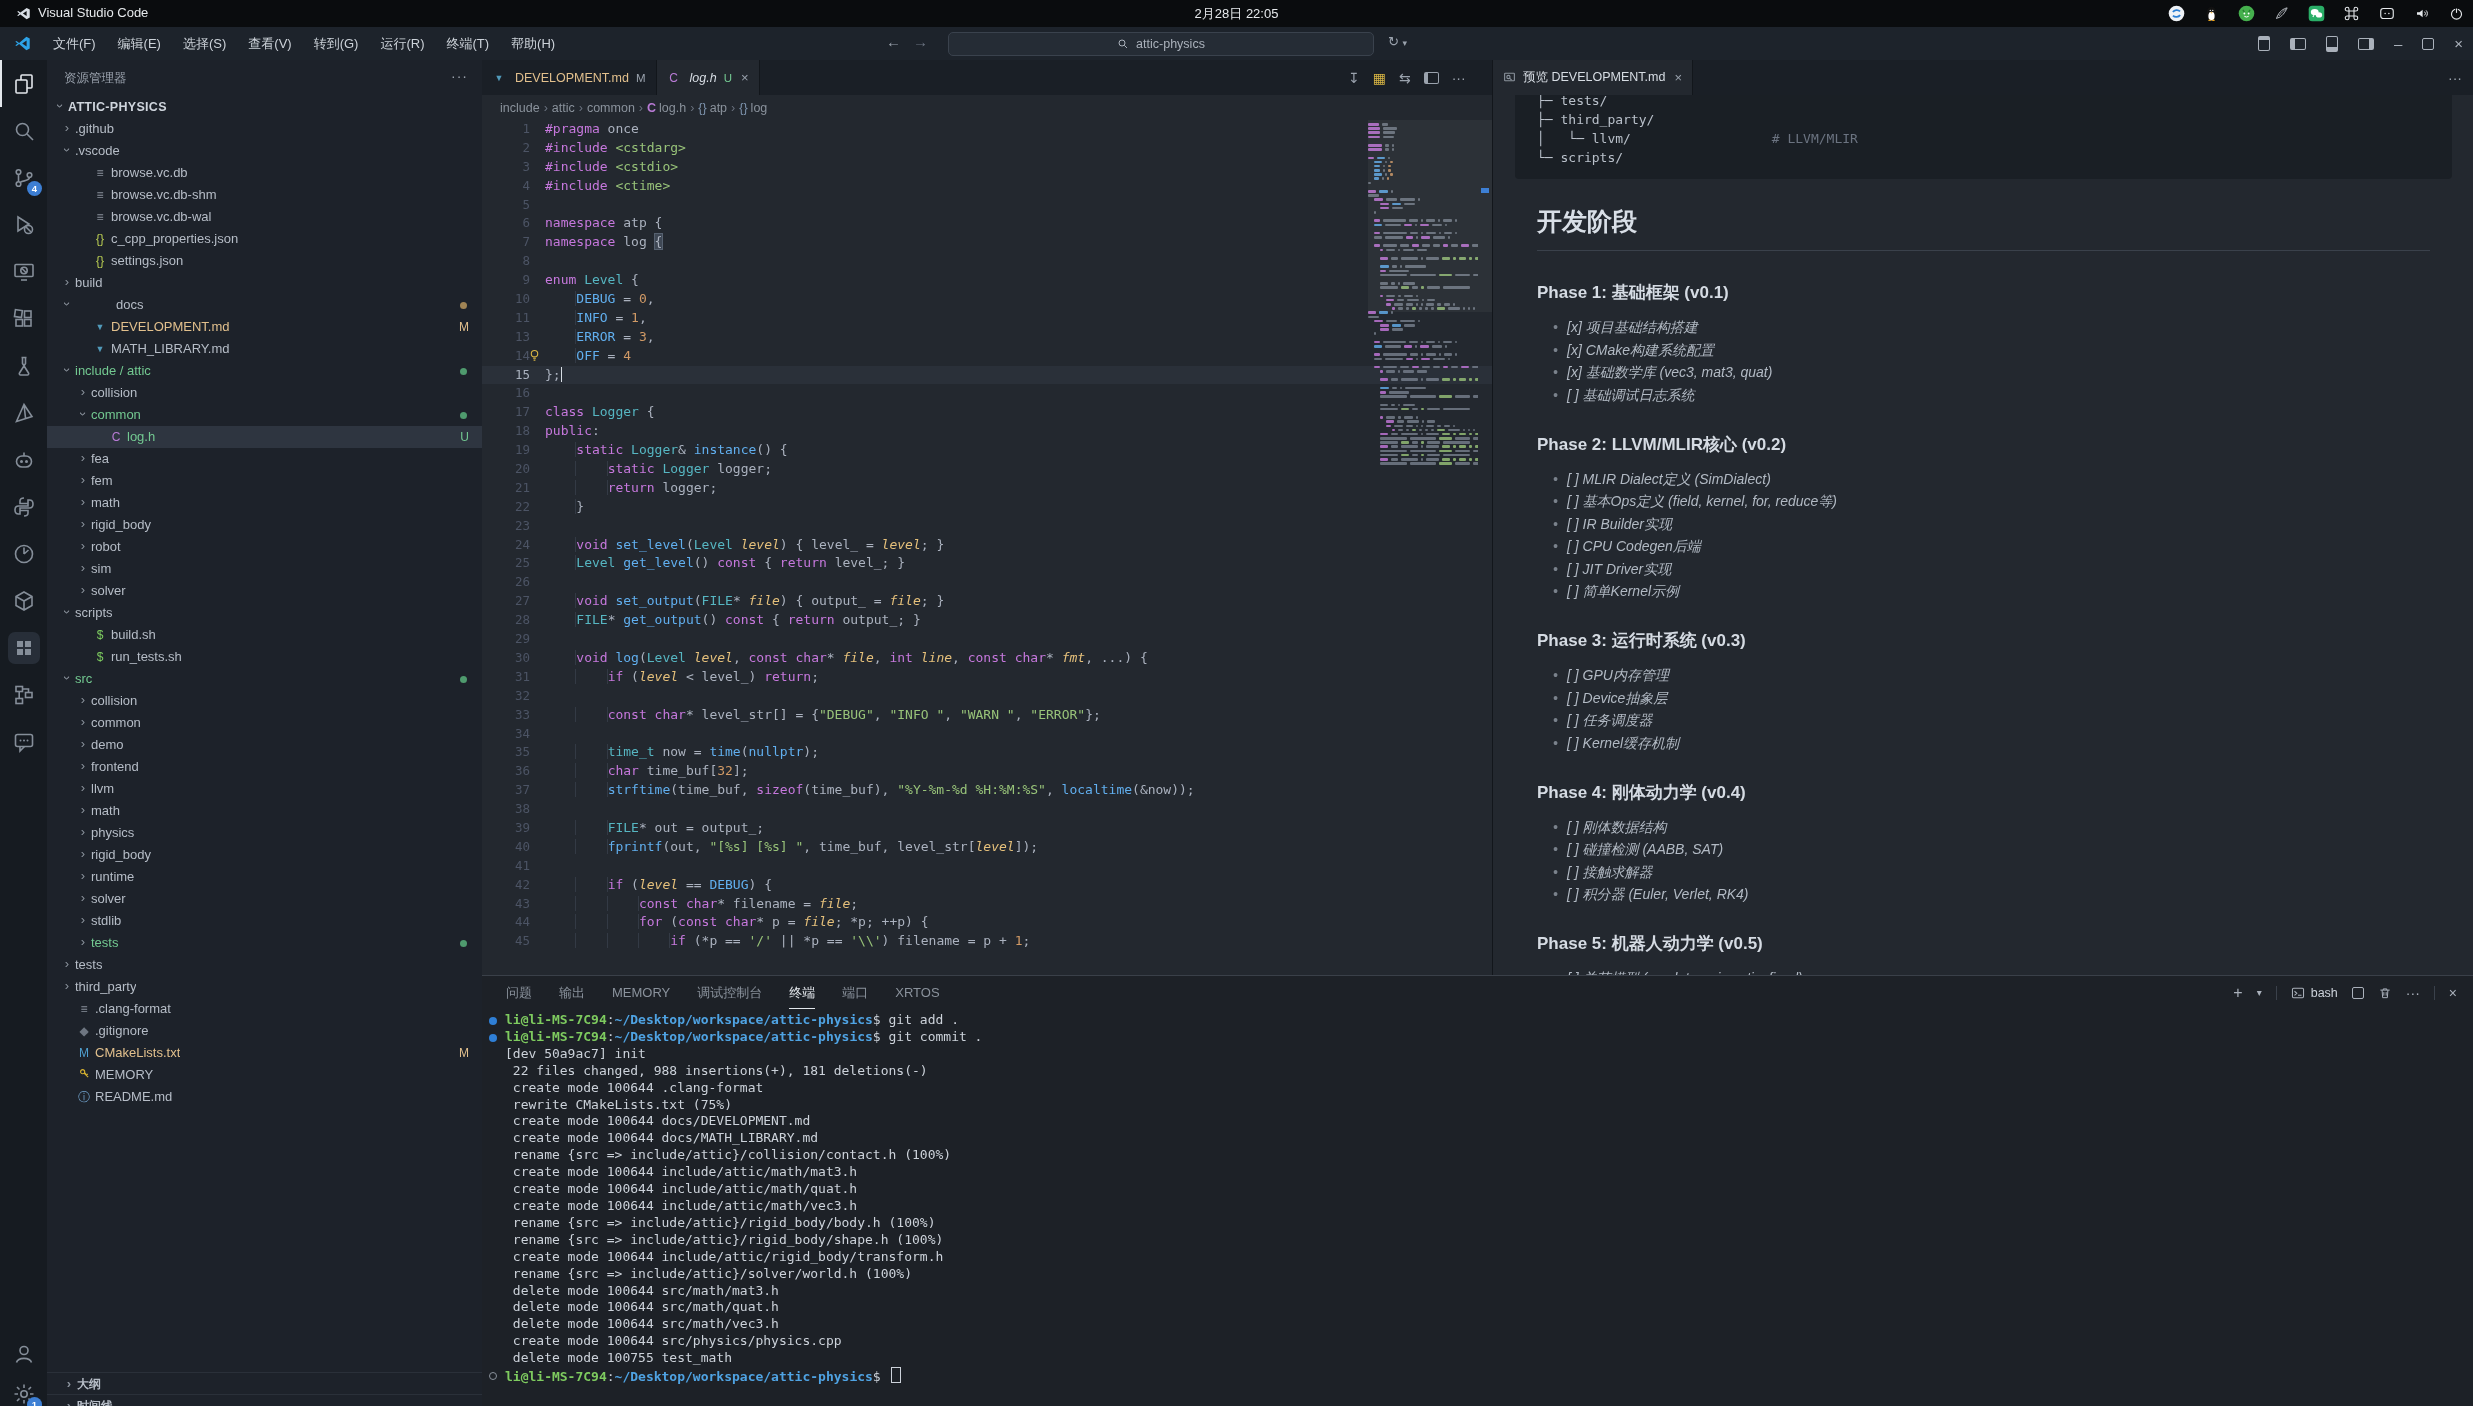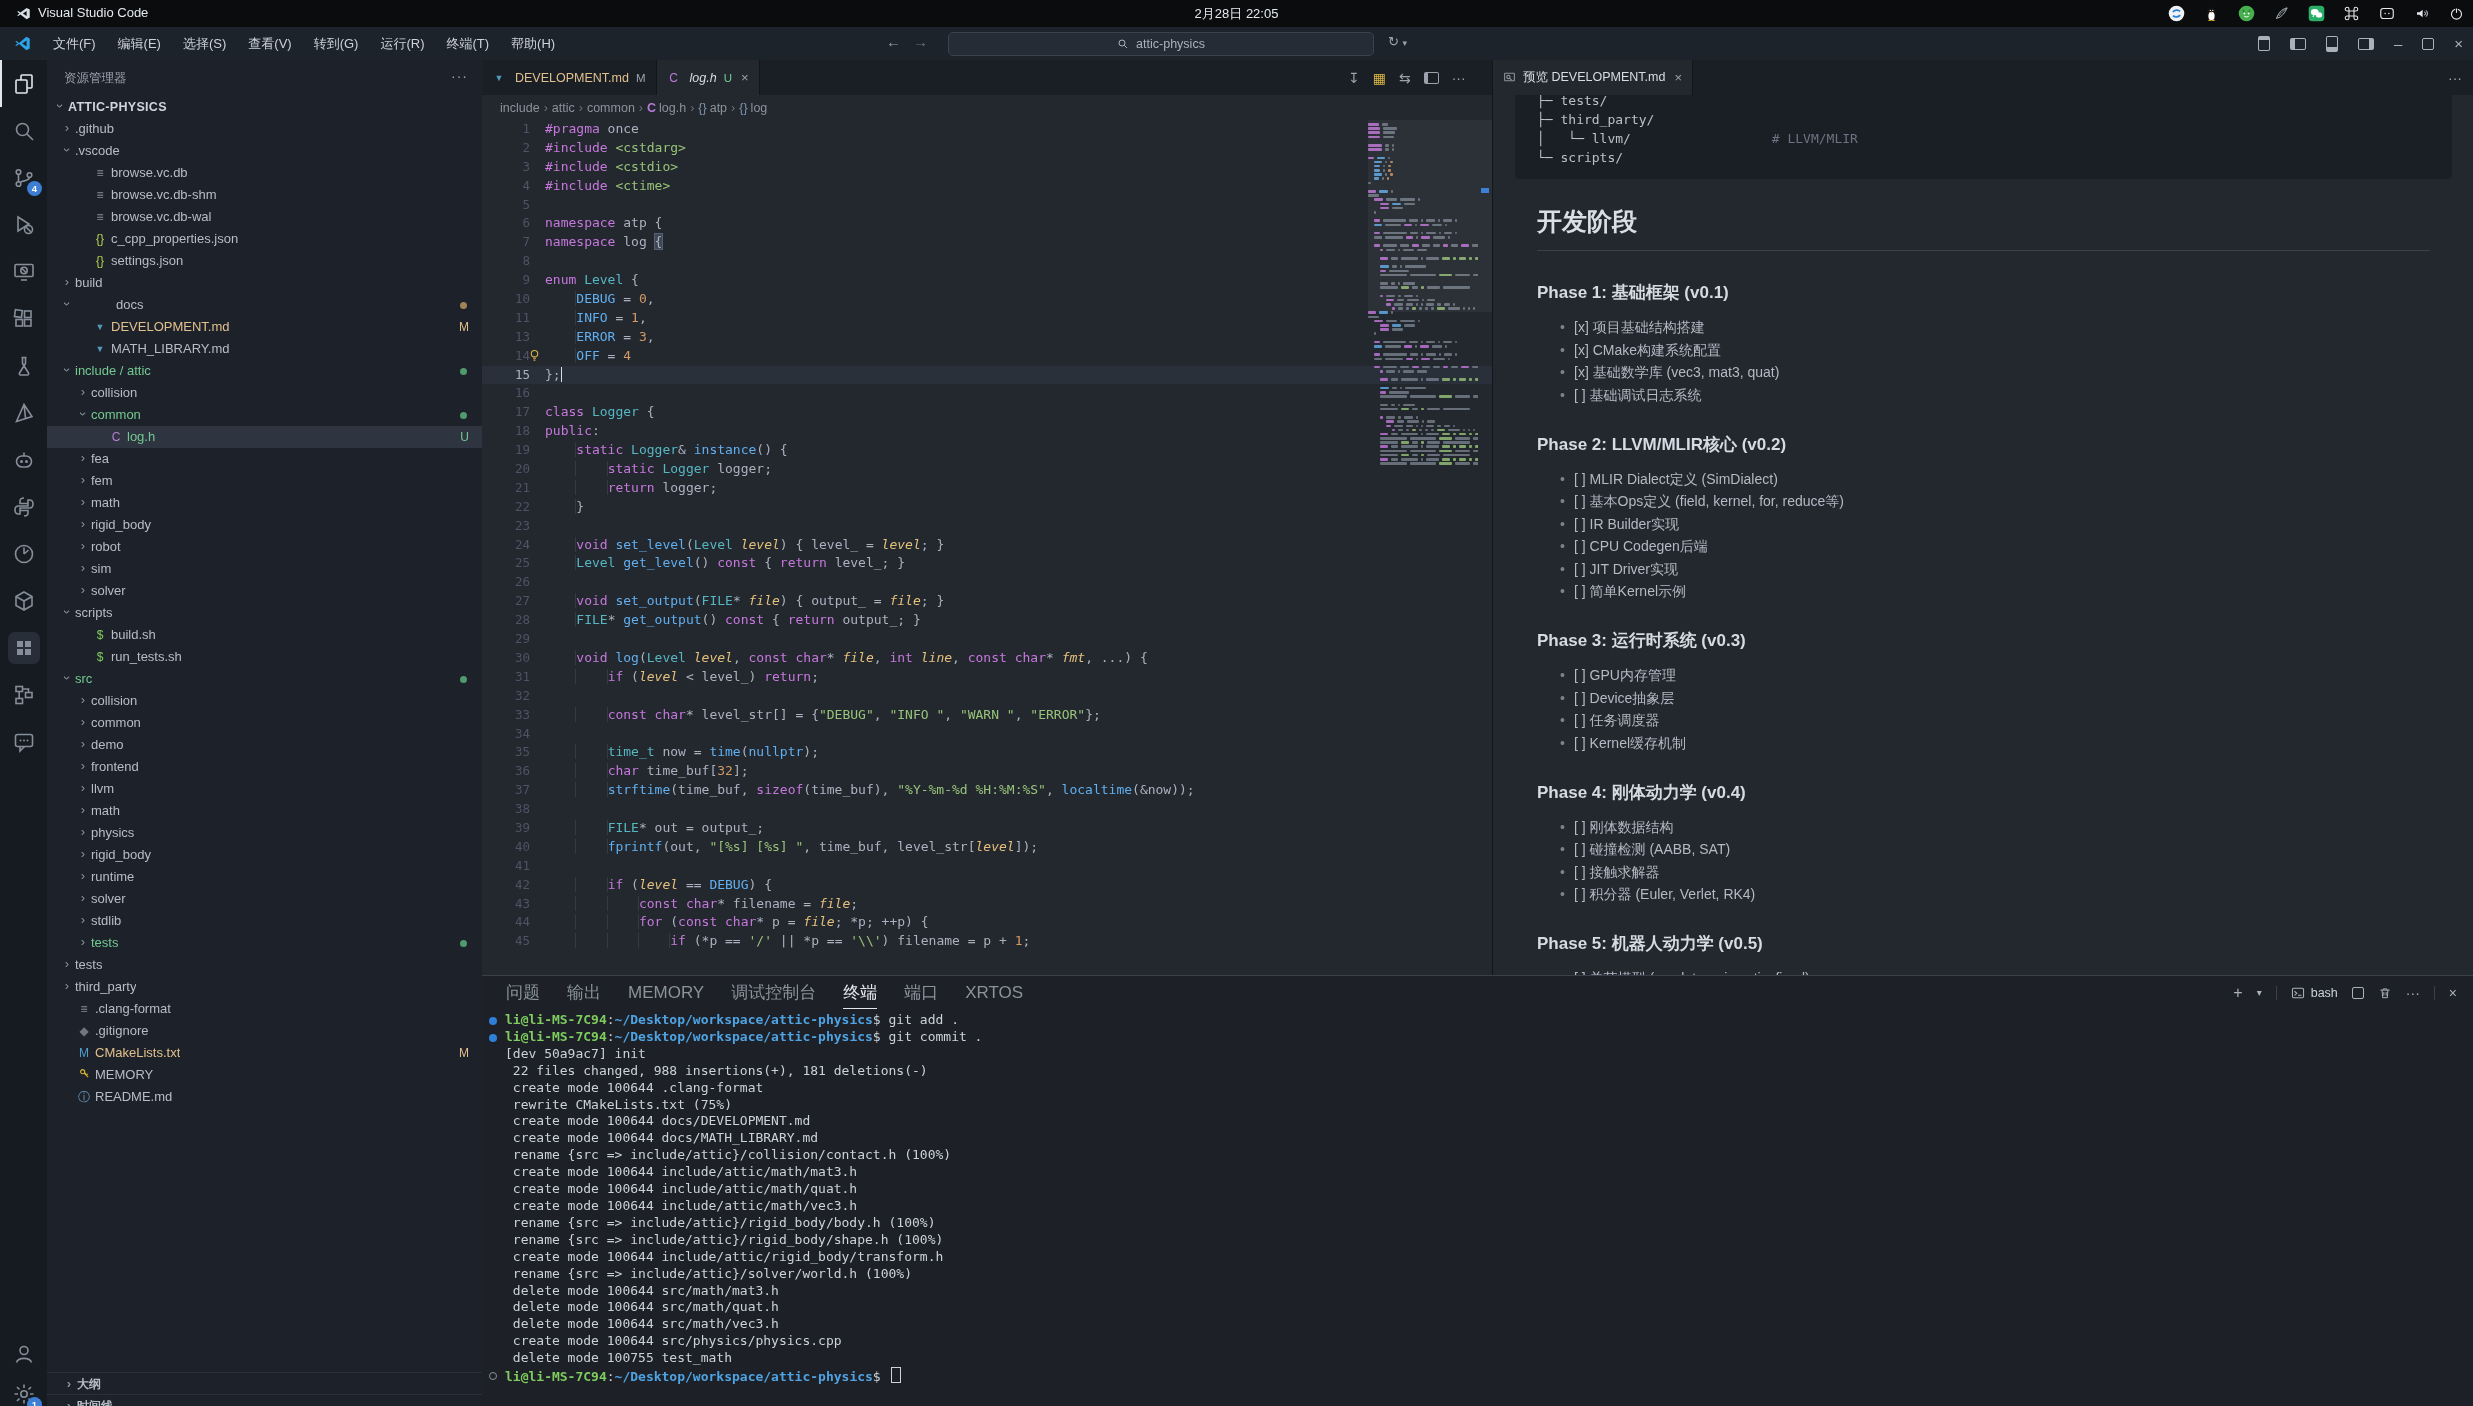--- a/index.html
+++ b/index.html
@@ -81,26 +81,26 @@
   .mm-slider{position:absolute;right:0px;top:0;width:124px;height:192px;background:rgba(255,255,255,0.045);}
   .ov-mark{position:absolute;right:3px;top:68px;width:8px;height:5px;background:#3d7fd4;}
   
   .rightgroup{position:absolute;left:1492px;top:60px;width:981px;height:915px;background:#23282f;border-left:1px solid #12161b;overflow:hidden;}
   .pv-body{position:absolute;left:0;top:35px;right:0;bottom:0;overflow:hidden;padding:0 44px;color:#b2bac4;}
   .codeblock{background:#1a1f25;border-radius:4px;margin:-12px -22px 0 -22px;padding:8px 22px 12px 22px;
              font-family:"DejaVu Sans Mono","Liberation Mono",monospace;font-size:13px;line-height:19px;color:#b9c0ca;white-space:pre;}
   .codeblock .cmt{color:#6b7380;}
   .pv-h1{font-size:25px;font-weight:bold;color:#d9dfe7;margin:26px 0 0 0;padding-bottom:12px;border-bottom:1px solid #3a414b;}
   .pv-h3{font-size:17px;font-weight:bold;color:#d5dbe3;margin:30px 0 16px 0;}
-  .pv-ul{list-style:none;margin:11px;padding:0 0 0 26px;}
+  .pv-ul{list-style:none;margin:4px;padding:0 0 0 26px;font-style:italic;}
   .pv-ul li{position:relative;font-size:14px;line-height:15px;margin-bottom:7.5px;color:#b2bac4;}
   .pv-ul li::before{content:"•";position:absolute;left:-14px;color:#7a828c;}
   
   .panel{left:482px;top:975px;width:1991px;height:431px;background:#1d2127;border-top:1px solid #3a4049;}
-  .p-tabs{position:absolute;left:24px;top:0;height:33px;display:flex;gap:27px;align-items:center;font-size:17px;color:#8a929c;}
+  .p-tabs{position:absolute;left:24px;top:0;height:33px;display:flex;gap:27px;align-items:center;font-size:13px;color:#8a929c;}
   .p-tab{height:33px;line-height:33px;}
   .p-tab.active{color:#e3e7ec;box-shadow:inset 0 -1px 0 #e3e7ec;}
   .p-actions{position:absolute;right:16px;top:0;height:33px;display:flex;gap:14px;align-items:center;color:#aab1bb;font-size:14px;}
   .termbox{display:inline-flex;align-items:center;gap:6px;font-size:12.5px;color:#ccd2da;}
   .term{position:absolute;left:0;top:36px;right:0;bottom:0;font-family:"DejaVu Sans Mono","Liberation Mono",monospace;
         font-size:13px;line-height:16.9px;color:#ccd2da;white-space:pre;}
   .trowline{position:relative;padding-left:23px;}
   .tmark{position:absolute;left:7px;top:5px;width:8px;height:8px;border-radius:50%;}
   .tmark.filled{background:#2f7fd6;} .tmark.open{border:1.3px solid #8a929c;width:6px;height:6px;}
   .tuser{color:#7ecb5f;font-weight:bold;} .tpath{color:#4fa3e3;font-weight:bold;}

